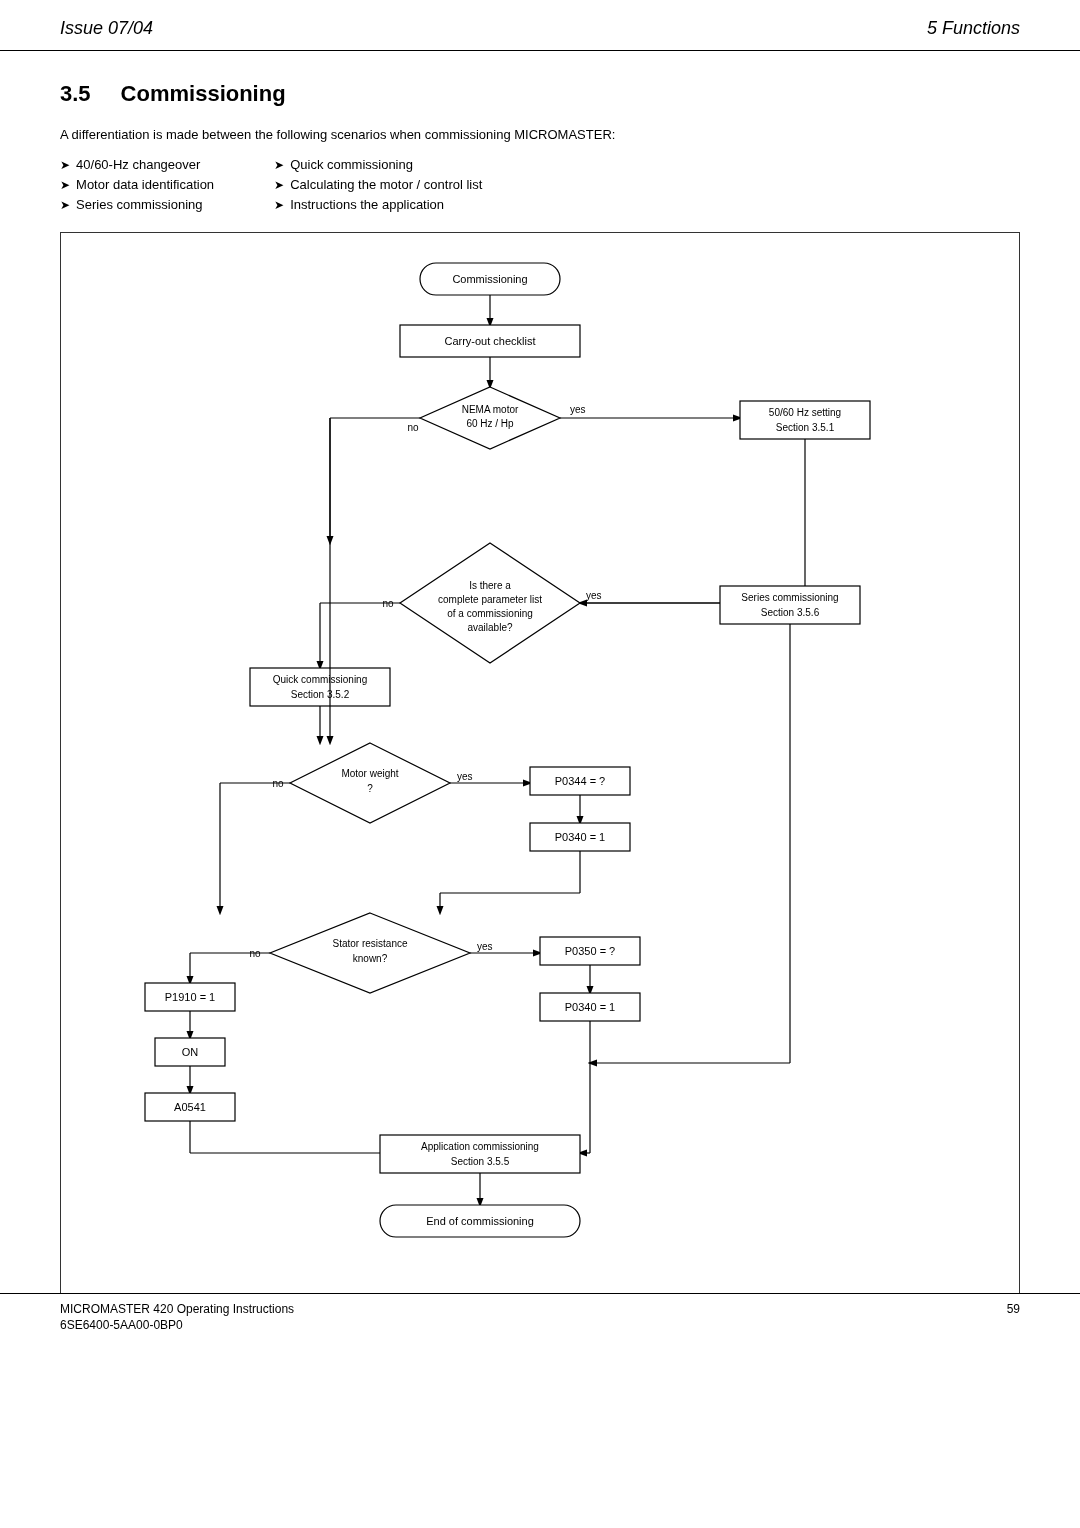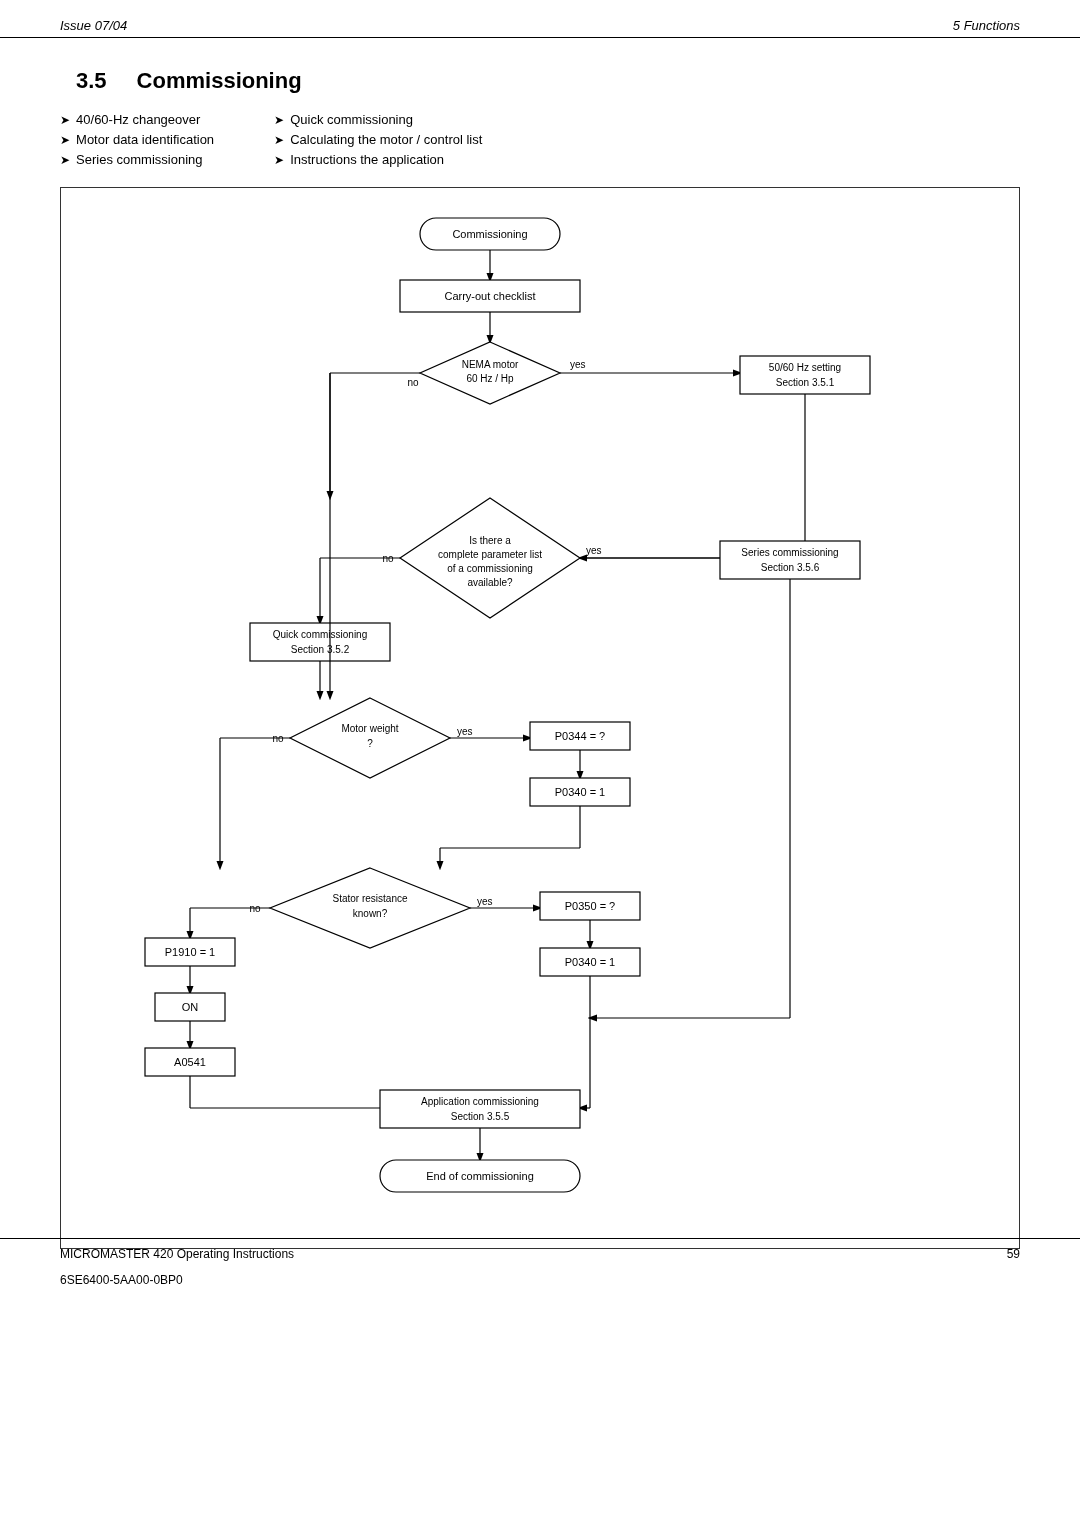--- a/index.html
+++ b/index.html
@@ -12,31 +12,30 @@
       min-height: 1528px;
       position: relative;
     }
     .page {
       padding: 0;
       position: relative;
     }
     .header {
       display: flex;
       justify-content: space-between;
-      padding: 18px 60px 4px 60px;
+      padding: 18px 60px 11px 60px;
       border-bottom: 1px solid #000;
       font-style: italic;
-      font-size: 13px;
+      font-size: 18px;
     }
     .content {
       padding: 30px 60px 40px 60px;
     }
     .section-number {
       margin-right: 30px;
-      margin-left: 16px;
     }
     .intro-text {
       font-size: 13px;
       margin-bottom: 12px;
       line-height: 1.5;
     }
     .bullet-columns {
       display: flex;
       gap: 60px;
       margin-bottom: 20px;
@@ -81,40 +80,41 @@
       display: flex;
       justify-content: space-between;
       padding: 0 60px;
       font-size: 12px;
       border-top: 1px solid #000;
       padding-top: 8px;
     }
     .footer-left {
       display: flex;
       flex-direction: column;
-      gap: 12px;
+      gap: 2px;
     }
   </style>
 </head>
 <body>
 
 <div class="page">
 
   <div class="header">
     <span>Issue 07/04</span>
     <span>5  Functions</span>
   </div>
 
   <div class="content">
 
     <div style="display:flex; align-items:baseline; margin-bottom:18px;">
       <span class="section-number" style="font-size:22px; font-weight:bold;">3.5</span>
       <span style="font-size:22px; font-weight:bold;">Commissioning</span>
     </div>
 
+    <p class="intro-text">A differentiation is made between the following scenarios when commissioning MICROMASTER:</p>
 
     <div class="bullet-columns">
       <div class="bullet-col">
         <div class="bullet-item">
           <span class="bullet-arrow">➤</span>
           <span>40/60-Hz changeover</span>
         </div>
         <div class="bullet-item">
           <span class="bullet-arrow">➤</span>
           <span>Motor data identification</span>

